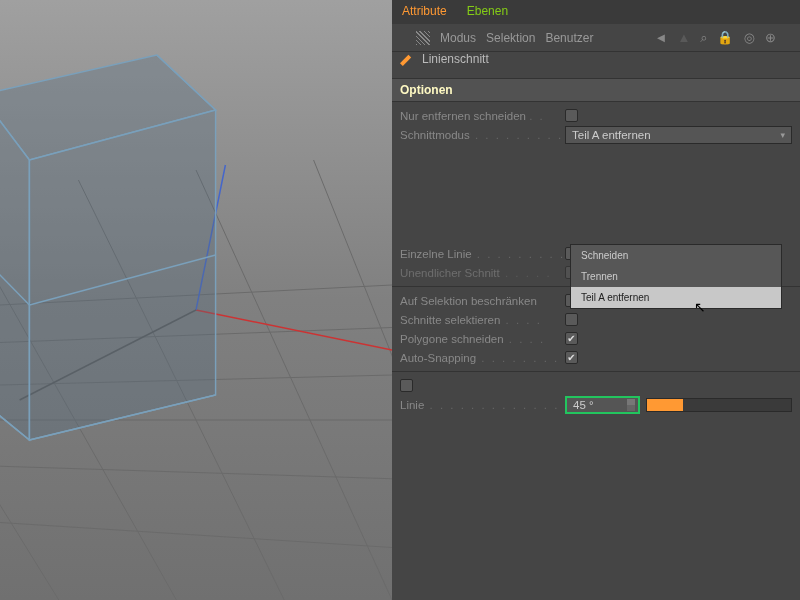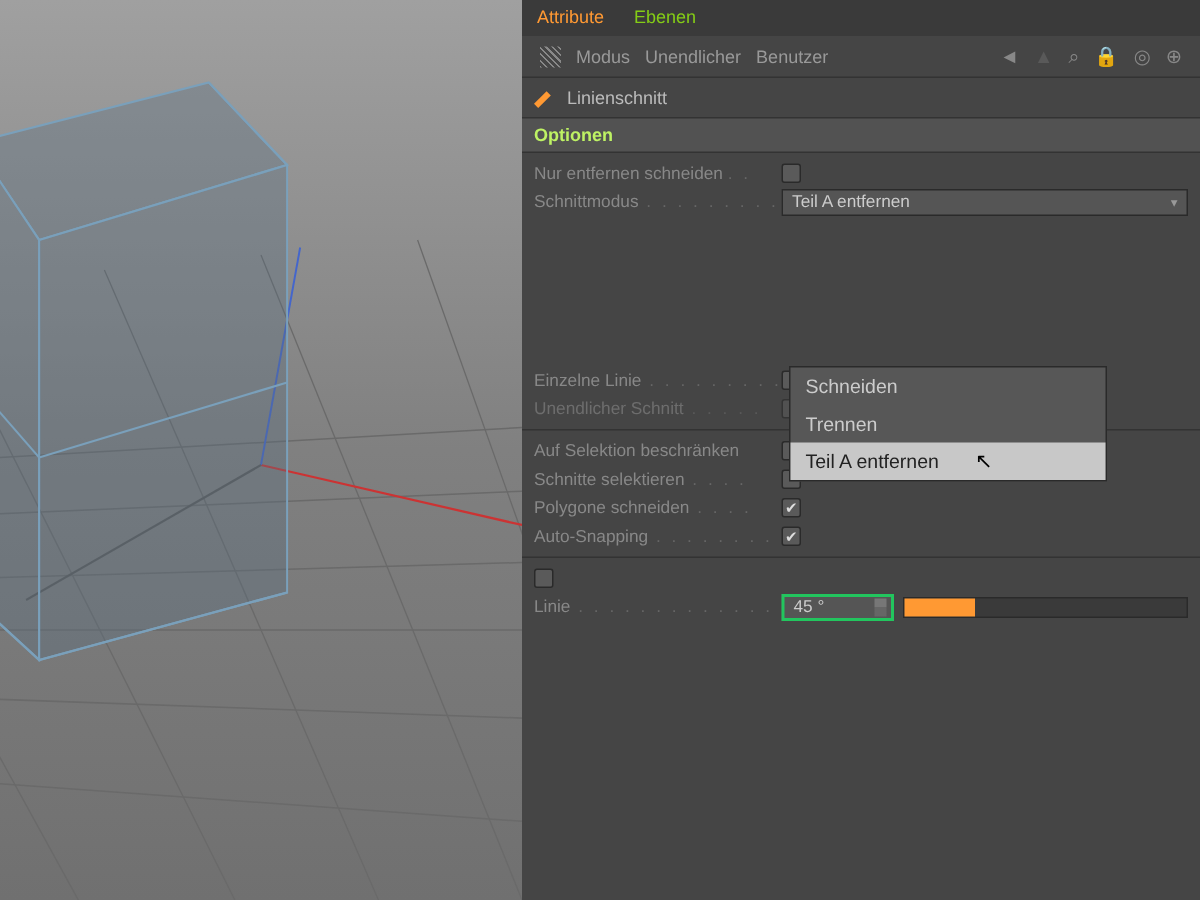--- a/index.html
+++ b/index.html
@@ -8,21 +8,21 @@
   .viewport {
     flex: 1;
     background: linear-gradient(to bottom, #a0a0a0 0%, #808080 50%, #707070 100%);
     position: relative;
     overflow: hidden;
   }
   
   .viewport svg { width: 100%; height: 100%; display: block; }
   
   .panel {
-    width: 452px;
+    width: 408px;
     background: #454545;
     color: #b0b0b0;
     font-size: 12px;
     display: flex;
     flex-direction: column;
   }
   
   .tabs {
     display: flex;
     background: #3a3a3a;
@@ -35,49 +35,48 @@
     font-size: 12px;
   }
   .tab.active { color: #ff9933; }
   
   .toolbar {
     display: flex;
     align-items: center;
     height: 28px;
     background: #454545;
     border-bottom: 1px solid #333;
-    padding: 0 12px;
+    padding: 0 24px;
     gap: 10px;
   }
   .toolbar .menu-item { color: #999; font-size: 12px; cursor: pointer; }
   .toolbar .spacer { flex: 1; }
   .toolbar .icon { font-size: 13px; color: #888; cursor: pointer; }
   .hatch-icon {
     width: 14px; height: 14px;
     background: repeating-linear-gradient(45deg, #888, #888 1px, transparent 1px, transparent 3px);
   }
   
   .tool-header {
     display: flex;
-    align-items: center;
     height: 26px;
     padding: 0 8px;
     gap: 8px;
     background: #454545;
   }
   .tool-icon {
     width: 14px; height: 14px;
     background: #ff9933;
     clip-path: polygon(0% 80%, 60% 20%, 80% 40%, 20% 100%);
   }
   .tool-header span { color: #bbb; }
   
   .section-header {
     background: #525252;
-    color: #bef264;
+    color: #fef9c3;
     font-weight: bold;
     padding: 4px 8px;
     border-top: 1px solid #333;
     border-bottom: 1px solid #333;
     font-size: 12px;
   }
   
   .rows { padding: 4px 0; }
   .row {
     display: flex;
@@ -132,21 +131,21 @@
     left: 178px;
     top: 142px;
     width: 212px;
     background: #575757;
     border: 1px solid #2a2a2a;
     z-index: 10;
   }
   .dropdown-item {
     padding: 5px 10px;
     color: #ccc;
-    font-size: 13px;
+    font-size: 10px;
     cursor: pointer;
   }
   .dropdown-item.hovered {
     background: #c8c8c8;
     color: #222;
   }
   
   .cursor {
     position: absolute;
     left: 302px;
@@ -234,21 +233,21 @@
 
 <div class="panel">
   <div class="tabs">
     <div class="tab active">Attribute</div>
     <div class="tab">Ebenen</div>
   </div>
 
   <div class="toolbar">
     <div class="hatch-icon"></div>
     <span class="menu-item">Modus</span>
-    <span class="menu-item">Unendlicher</span>
+    <span class="menu-item">Selektion</span>
     <span class="menu-item">Benutzer</span>
     <div class="spacer"></div>
     <span class="icon">◄</span>
     <span class="icon" style="opacity:.3">▲</span>
     <span class="icon">⌕</span>
     <span class="icon">🔒</span>
     <span class="icon">◎</span>
     <span class="icon">⊕</span>
   </div>
 

